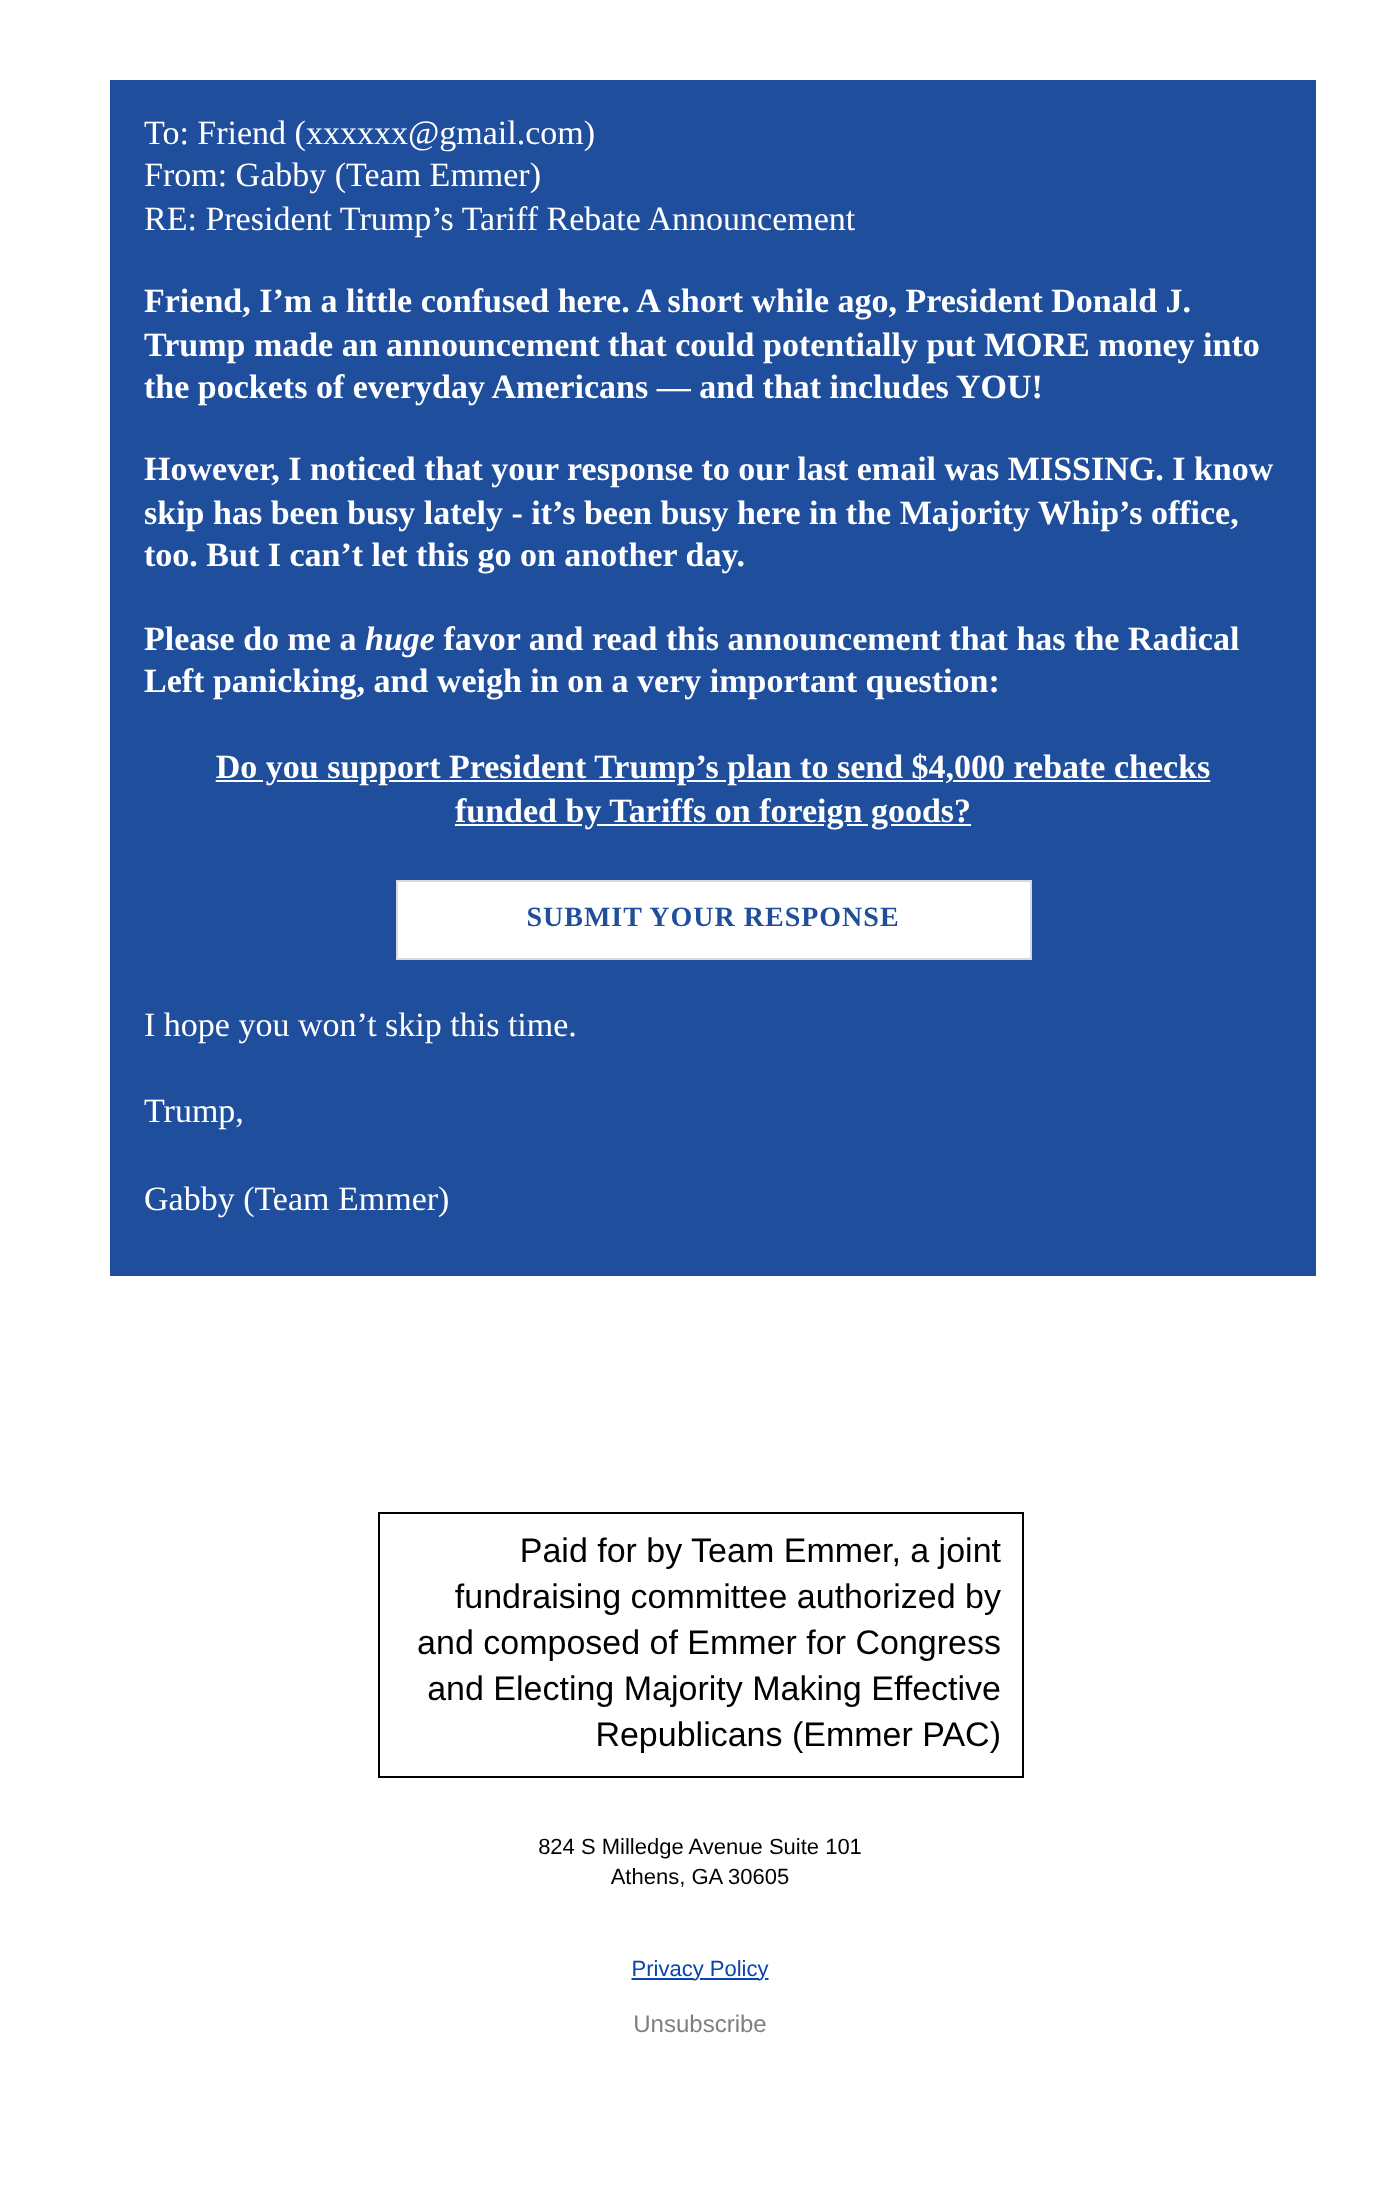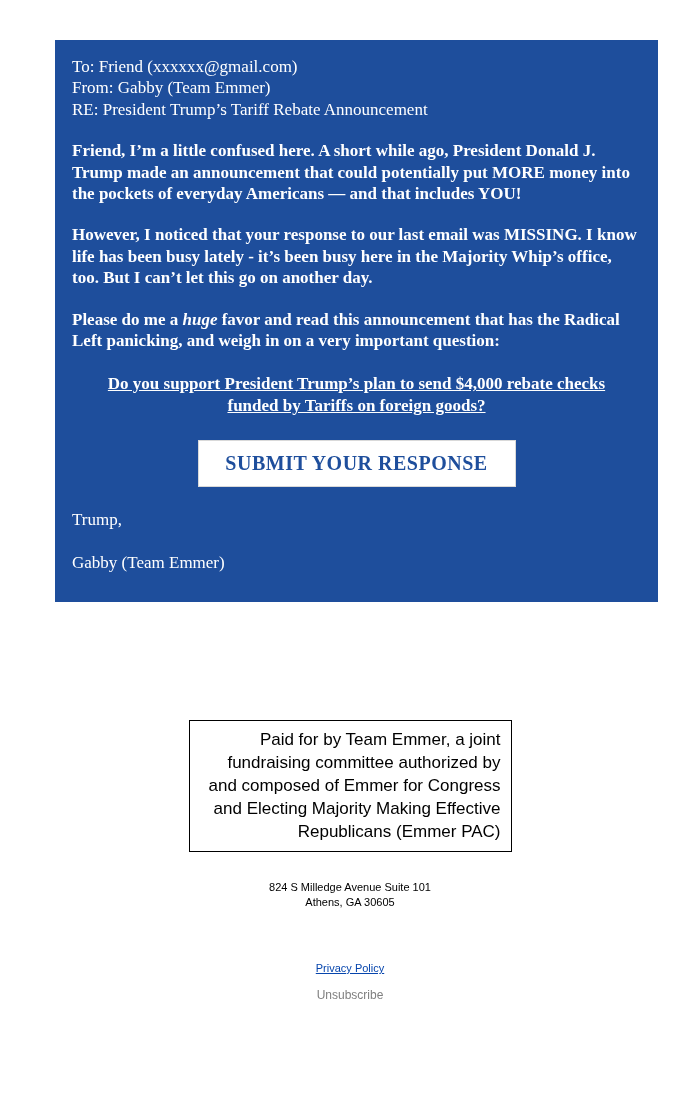--- a/index.html
+++ b/index.html
@@ -37,21 +37,21 @@
   .btn-row {
     margin-top: 24px;
     text-align: center;
   }
   .submit-btn {
     display: inline-block;
     background: #ffffff;
     color: #1e4e9c;
     font-family: "Liberation Serif", "DejaVu Serif", serif;
     font-weight: bold;
-    font-size: 20px;
+    font-size: 14px;
     letter-spacing: 0.5px;
     border: 1px solid #d9d9d9;
     padding: 11px 26px;
     cursor: pointer;
     min-width: 318px;
   }
   .closing { margin-top: 22px; }
   .footer {
     font-family: "Liberation Sans", "DejaVu Sans", sans-serif;
     text-align: center;
@@ -65,21 +65,21 @@
     padding: 8px 10px;
     font-size: 17px;
     line-height: 1.35;
     text-align: right;
   }
   .address {
     margin-top: 28px;
     font-size: 11px;
     line-height: 1.35;
   }
-  .privacy-row { margin-top: 48px; }
+  .privacy-row { margin-top: 28px; }
   .privacy-link {
     color: #0645ad;
     font-size: 11px;
     text-decoration: underline;
     cursor: pointer;
   }
   .unsubscribe {
     margin-top: 12px;
     color: #7f7f7f;
     font-size: 12px;
@@ -96,30 +96,31 @@
   <div class="email-card">
 
     <div>
       <span class="hdr-line">To: Friend (xxxxxx@gmail.com)</span>
       <span class="hdr-line">From: Gabby (Team Emmer)</span>
       <span class="hdr-line">RE: President Trump’s Tariff Rebate Announcement</span>
     </div>
 
     <p class="para">Friend, I’m a little confused here. A short while ago, President Donald J. Trump made an announcement that could potentially put MORE money into the pockets of everyday Americans — and that includes YOU!</p>
 
-    <p class="para">However, I noticed that your response to our last email was MISSING. I know life has been busy lately - it’s been busy here in the Majority Whip’s office, too. But I can’t let this go on another day.</p>
+    <p class="para">However, I noticed that your response to our last email was MISSING. I know skip has been busy lately - it’s been busy here in the Majority Whip’s office, too. But I can’t let this go on another day.</p>
 
     <p class="para"><span>Please do me a </span><span class="em">huge</span><span> favor and read this announcement that has the Radical Left panicking, and weigh in on a very important question:</span></p>
 
     <a class="question">Do you support President Trump’s plan to send $4,000 rebate checks funded by Tariffs on foreign goods?</a>
 
     <div class="btn-row">
       <button class="submit-btn">SUBMIT YOUR RESPONSE</button>
     </div>
 
+    <p class="closing">I hope you won’t skip this time.</p>
     <p class="closing">Trump,</p>
     <p class="closing">Gabby (Team Emmer)</p>
 
   </div>
 
   <div class="footer">
 
     <div class="disclaimer-box">Paid for by Team Emmer, a joint fundraising committee authorized by and composed of Emmer for Congress and Electing Majority Making Effective Republicans (Emmer PAC)</div>
 
     <div class="address">

